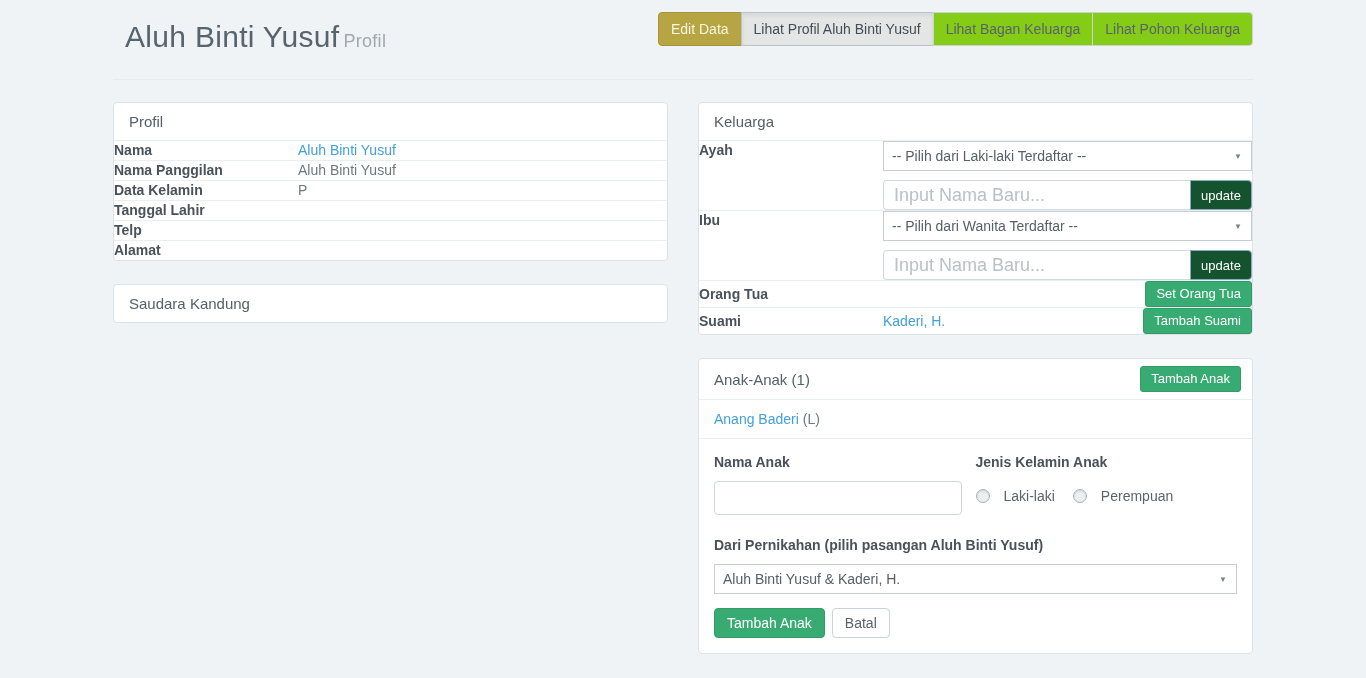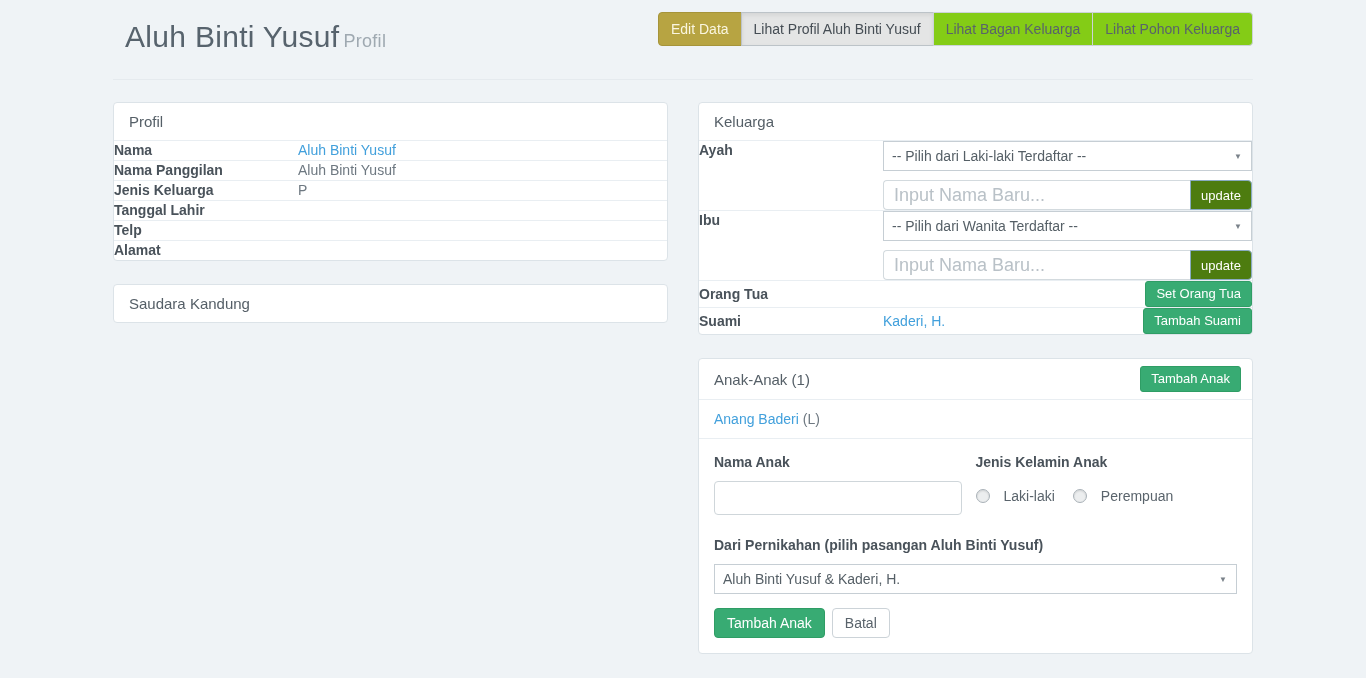--- a/index.html
+++ b/index.html
@@ -52,21 +52,21 @@
   .sel .caret { position: absolute; right: 10px; top: 50%; transform: translateY(-50%);
     font-size: 8px; color: #7a828a; pointer-events: none; }
 
   .input-group { display: flex; margin-top: 9px; }
   .input-group input {
     flex: 1; height: 30px; border: 1px solid #d3dade; border-right: 0; border-radius: 4px 0 0 4px;
     padding: 0 10px; font-size: 18px; color: #555f66; font-family: inherit; min-width: 0;
   }
   input::placeholder { color: #b9c1c7; }
   .btn-update {
-    width: 62px; height: 30px; background: #4d7c0f; border: 1px solid #89abc1; color: #fff;
+    width: 62px; height: 30px; background: #14532d; border: 1px solid #89abc1; color: #fff;
     border-radius: 0 4px 4px 0; font-size: 13px; font-family: inherit; cursor: pointer;
   }
   .btn-green-sm {
     background: #38ab73; border: 1px solid #2f9d65; color: #fff; font-size: 13px; line-height: 16px;
     padding: 4px 10px; border-radius: 3px; font-family: inherit; cursor: pointer; white-space: nowrap; text-align: right;
   }
   .row-split { justify-content: space-between; align-items: center; }
   .row-split .plabel { width: auto; }
 
   
@@ -115,21 +115,21 @@
         <div class="panel-heading">Profil</div>
         <div class="prow">
           <div class="plabel">Nama</div>
           <div class="pvalue"><a class="link" href="#">Aluh Binti Yusuf</a></div>
         </div>
         <div class="prow">
           <div class="plabel">Nama Panggilan</div>
           <div class="pvalue">Aluh Binti Yusuf</div>
         </div>
         <div class="prow">
-          <div class="plabel">Jenis Keluarga</div>
+          <div class="plabel">Data Kelamin</div>
           <div class="pvalue">P</div>
         </div>
         <div class="prow">
           <div class="plabel">Tanggal Lahir</div>
           <div class="pvalue"></div>
         </div>
         <div class="prow">
           <div class="plabel">Telp</div>
           <div class="pvalue"></div>
         </div>

